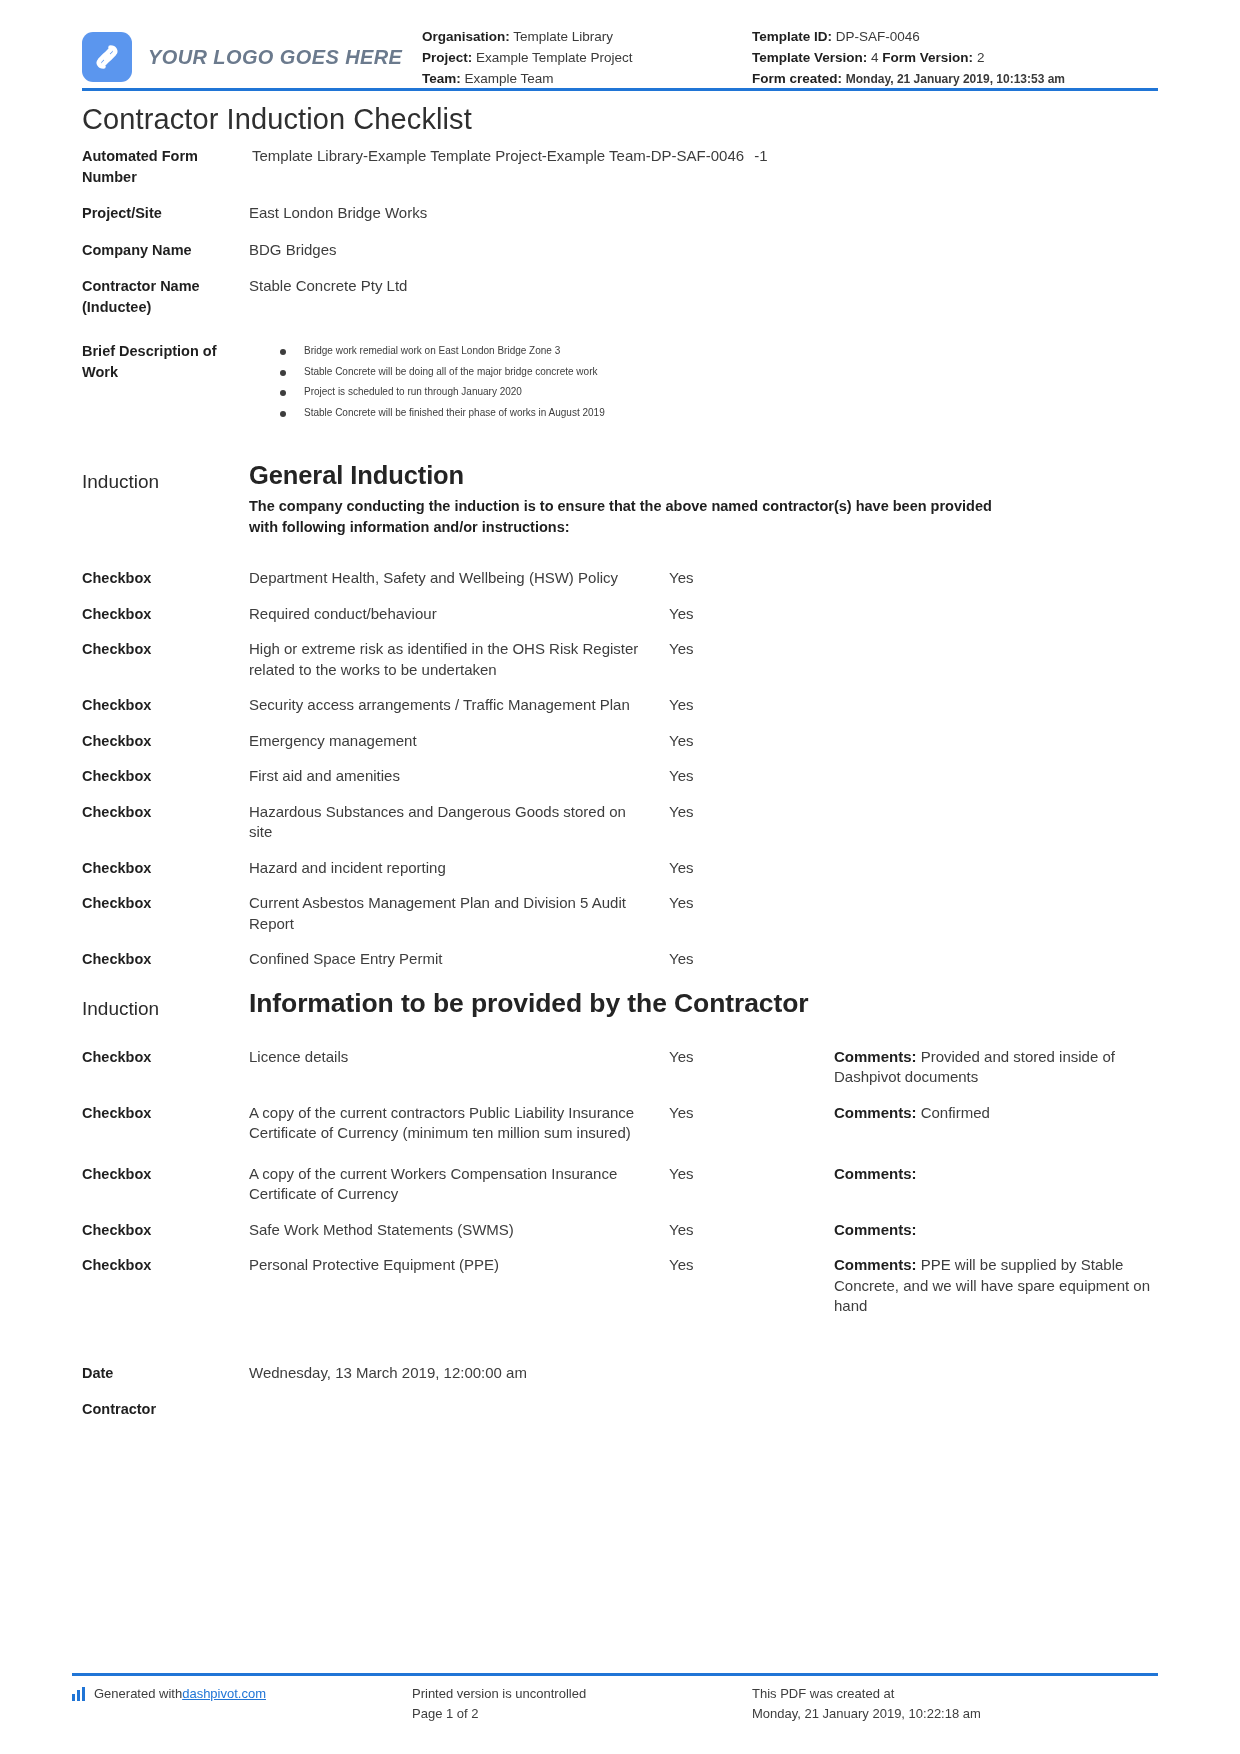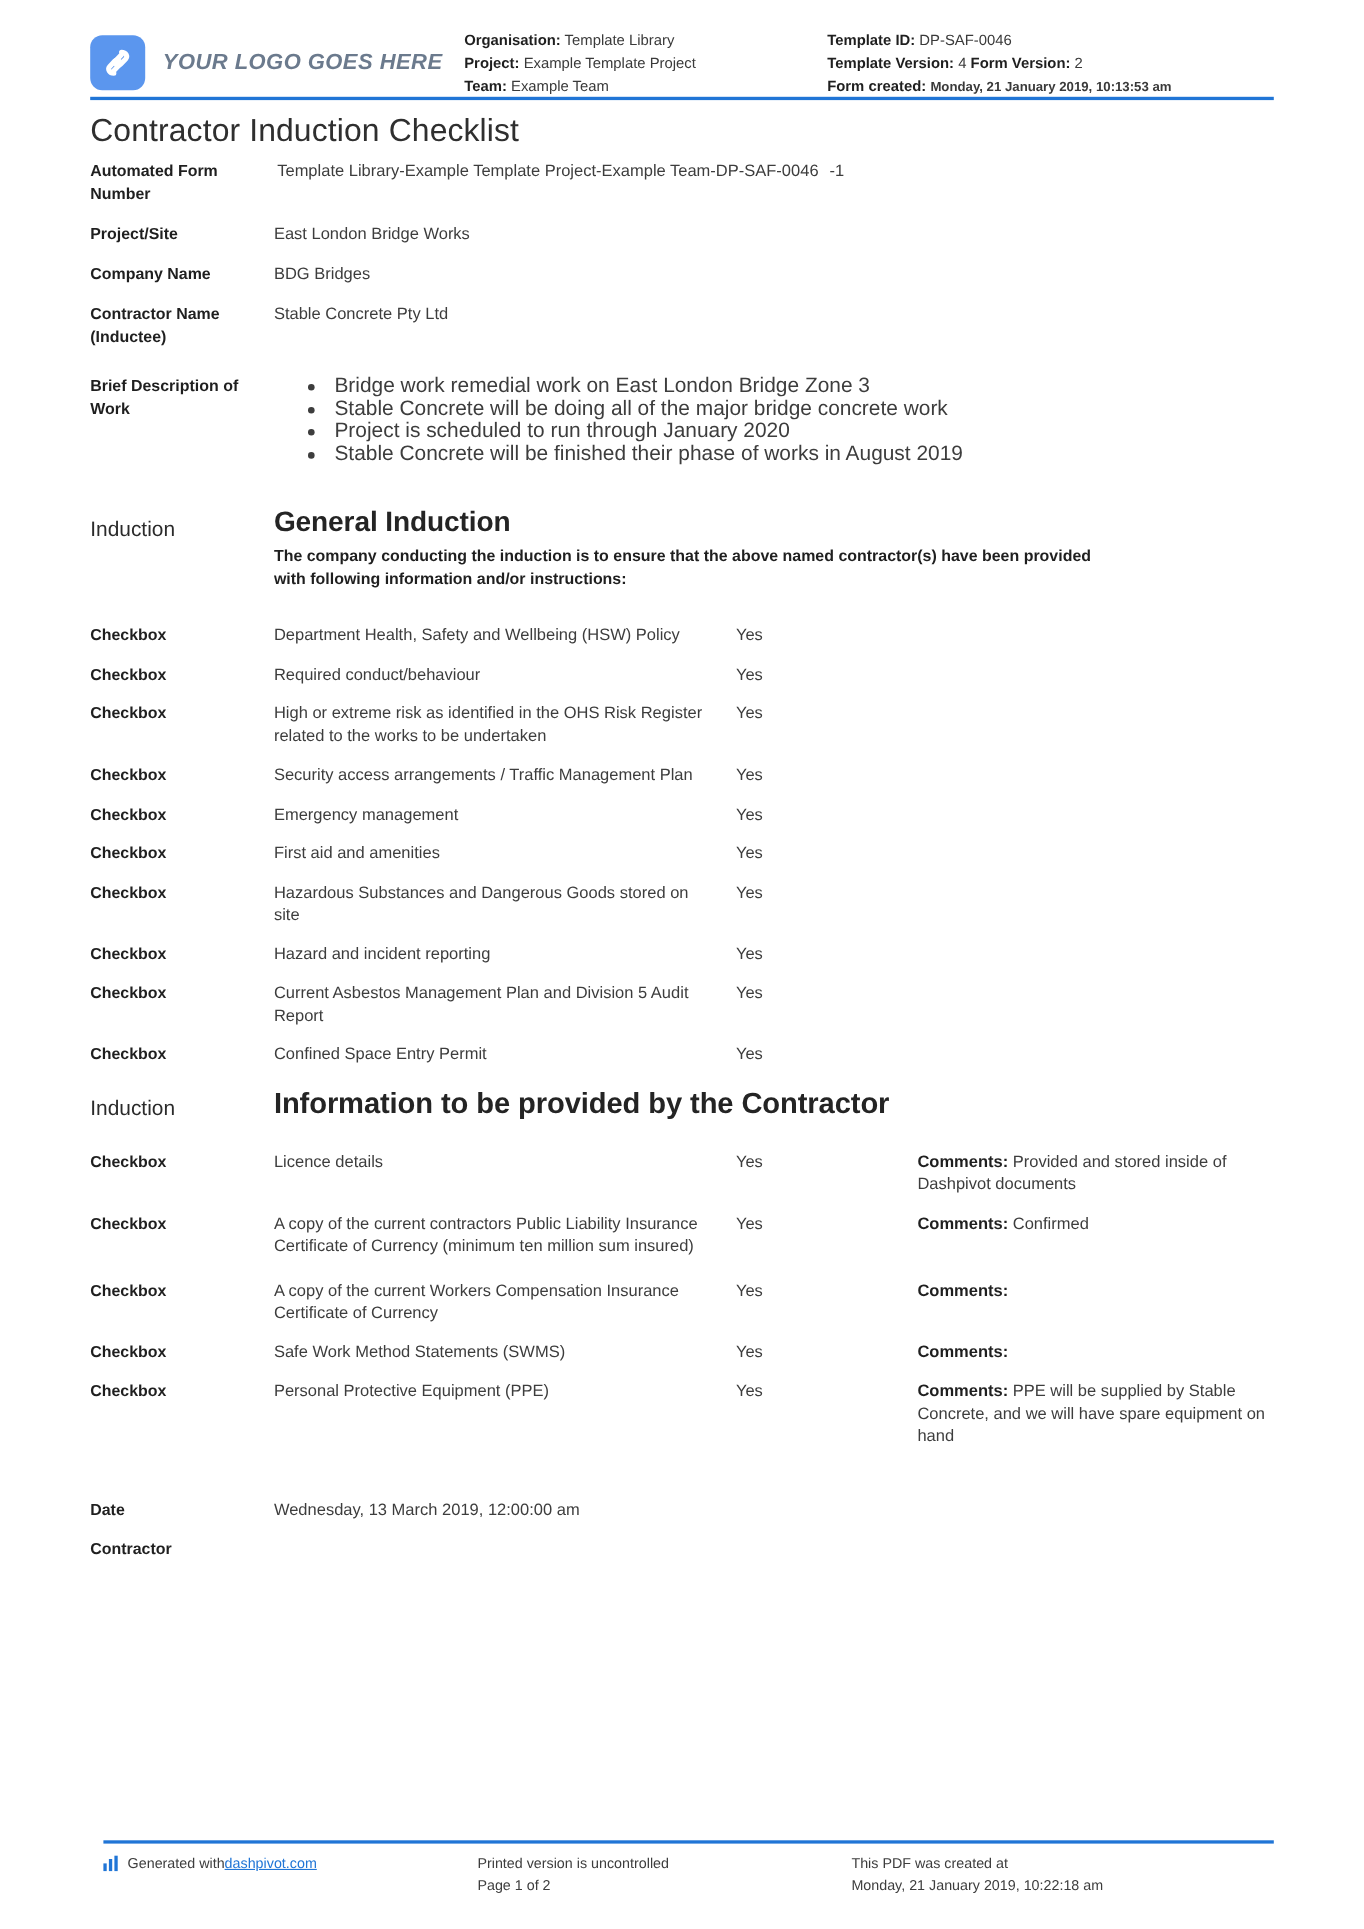--- a/index.html
+++ b/index.html
@@ -104,21 +104,21 @@
     padding-left: 3px;
   }
   .auto-number .suffix { padding-left: 10px; }
 
   ul.bullets {
     margin: 0;
     padding-left: 55px;
     list-style: none;
   }
   ul.bullets li {
-    font-size: 19px;
+    font-size: 10px;
     line-height: 20.5px;
     color: #3d3d3d;
     position: relative;
     margin-bottom: 0px;
   }
   ul.bullets li:before {
     content: "";
     position: absolute;
     left: -24px;
     top: 8px;
@@ -186,21 +186,21 @@
     line-height: 20.5px;
     color: #3d3d3d;
   }
   .cb-row .comment b { color: #1f1f1f; font-weight: bold; }
 
   .first-cb { margin-top: 30px; }
 
   
   .footer {
     position: absolute;
-    left: 94px;
+    left: 72px;
     right: 82px;
     bottom: 30px;
   }
   .footer .rule { margin-bottom: 8px; }
   .footer-cols {
     display: flex;
     font-size: 13px;
     line-height: 20px;
     color: #3d3d3d;
   }

